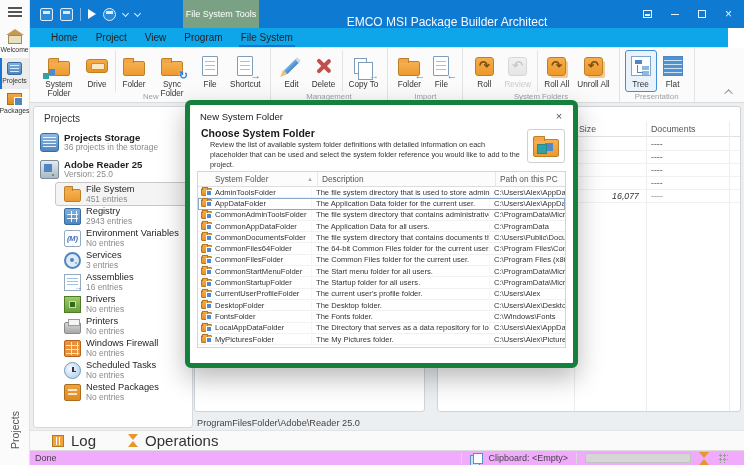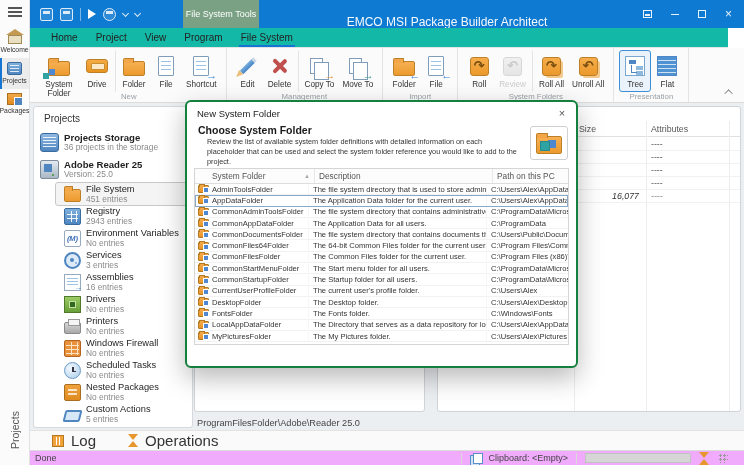--- a/index.html
+++ b/index.html
@@ -36,21 +36,21 @@
   .chev-dn { width:5px; height:5px; border-left:1px solid #dcebfa; border-bottom:1px solid #dcebfa; transform:rotate(-45deg); display:inline-block; margin-top:-2px; }
   .ctxtab { position:absolute; left:153px; top:0; width:76px; height:28px; background:#7aa184; display:flex; align-items:center; justify-content:center; font-size:9px; color:#fff; }
   .wtitle { position:absolute; left:240px; right:120px; top:0; height:44px; display:flex; align-items:center; justify-content:center; font-size:12px; color:rgba(255,255,255,.96); white-space:nowrap; overflow:hidden; }
   .winbtns { position:absolute; right:2px; top:0; height:28px; display:flex; align-items:center; }
   .winbtn { width:27px; height:28px; display:flex; align-items:center; justify-content:center; color:#eaf3fc; font-size:12px; }
   .wb-box { width:9px; height:8px; border:1px solid #eaf3fc; position:relative; }
   .wb-box::before { content:""; position:absolute; left:1px; right:1px; bottom:1px; height:2px; background:#eaf3fc; }
   .wb-min { width:8px; height:1px; background:#eaf3fc; }
   .wb-max { width:8px; height:8px; border:1px solid #eaf3fc; }
 
-  .tabsrow { position:absolute; top:28px; left:0; right:16px; height:20px; background:#14b8a6; border-bottom:1px solid #e3e3e3; display:flex; padding-left:12px; }
+  .tabsrow { position:absolute; top:28px; left:0; right:16px; height:20px; background:#0ea5e9; border-bottom:1px solid #e3e3e3; display:flex; padding-left:12px; }
   .tab { padding:0 9px; font-size:10px; color:#222; display:flex; align-items:center; position:relative; white-space:nowrap; }
   .tab.active::after { content:""; position:absolute; left:7px; right:7px; bottom:0; height:2px; background:#1574d4; }
 
   
   .ribbon { position:absolute; top:48px; left:0; right:0; height:55px; background:#fbfbfb; border-bottom:1px solid #dcdcdc; display:flex; align-items:stretch; padding-left:2px; }
   .rgroup { position:relative; display:flex; align-items:flex-start; padding:2px 5px 12px; border-right:1px solid #e4e4e4; }
   .glabel { position:absolute; bottom:1px; left:0; right:0; text-align:center; font-size:7.8px; color:#9aa0a6; }
   .rbtn { display:flex; flex-direction:column; align-items:center; max-width:44px; min-width:26px; padding:2px 3px 1px; border:1px solid transparent; border-radius:3px; font-size:8.2px; color:#333; text-align:center; line-height:1.08; white-space:normal; }
   .rbtn.sel { background:#eaf3fc; border-color:#3f8fd6; }
   .rbtn.dis { opacity:.5; filter:grayscale(1); color:#9a9a9a; }
@@ -174,21 +174,21 @@
   .st-left { margin-left:5px; }
   .st-right { margin-left:auto; display:flex; align-items:center; gap:8px; padding-right:16px; }
   .st-clip { width:10px; height:11px; position:relative; }
   .st-clip::before { content:""; position:absolute; left:0; top:2px; width:8px; height:9px; border:1px solid #5b8fc9; background:#cfe1f5; }
   .st-clip::after { content:""; position:absolute; left:3px; top:0; width:8px; height:9px; border:1px solid #5b8fc9; background:#fff; }
   .pbar { width:106px; height:10px; background:#d6d6d6; border:1px solid #c2c2c2; }
   .grip { width:9px; height:9px; background:radial-gradient(circle at 1.5px 1.5px, #9a9a9a 1px, transparent 1.2px); background-size:4px 4px; margin-left:2px; }
   .st-sep { width:1px; height:11px; background:#d9d9d9; }
 
   
-  .dialog { position:absolute; left:185px; top:100px; width:393px; height:268px; background:#fff; border:2px solid #15803d; border-radius:6px; box-shadow:0 10px 26px rgba(0,0,0,.28); z-index:20; }
+  .dialog { position:absolute; left:185px; top:100px; width:393px; height:268px; background:#fff; border:5px solid #15803d; border-radius:6px; box-shadow:0 10px 26px rgba(0,0,0,.28); z-index:20; }
   .dlg-title { height:22px; display:flex; align-items:center; padding-left:10px; font-size:9.5px; color:#222; }
   .dlg-close { position:absolute; right:4px; top:2px; width:20px; height:18px; display:flex; align-items:center; justify-content:center; color:#555; font-size:11px; }
   .dlg-head { position:absolute; top:22px; left:0; right:0; height:44px; }
   .dlg-heading { position:absolute; left:11px; top:0; font-size:10.5px; font-weight:700; color:#1a1a1a; }
   .dlg-desc { position:absolute; left:20px; top:13px; width:312px; font-size:7.3px; color:#333; line-height:1.35; }
   .wiz-box { position:absolute; right:8px; top:2px; width:38px; height:34px; border:1px solid #d0d0d0; border-radius:3px; background:#fff; display:flex; align-items:center; justify-content:center; }
   .wiz-icon { width:26px; height:18px; background:linear-gradient(#f7b053,#ec9a2e); border:1px solid #bd8026; border-radius:2px; position:relative; margin-top:4px; }
   .wiz-icon::before { content:""; position:absolute; top:-4px; left:-1px; width:10px; height:4px; background:#f2a648; border:1px solid #bd8026; border-bottom:0; border-radius:2px 1px 0 0; }
   .wiz-icon::after { content:""; position:absolute; left:3px; top:4px; width:8px; height:8px; background:#2fa3a3; box-shadow:7px -2px 0 -1px #4f87d0; border:1px solid rgba(0,0,0,.15); }
 
@@ -315,20 +315,27 @@
           </div>
 
           <div class="rbtn sep">
             <span class="ricon rx-folder">
               <i class="p a"></i>
               <i class="p b"></i>
             </span>
             <span>Folder</span>
           </div>
 
+          <div class="rbtn">
+            <span class="ricon rx-sync-folder">
+              <i class="p a"></i>
+              <i class="p b"></i>
+            </span>
+            <span>Sync Folder</span>
+          </div>
 
           <div class="rbtn">
             <span class="ricon rx-file">
               <i class="p a"></i>
               <i class="p b"></i>
             </span>
             <span>File</span>
           </div>
 
           <div class="rbtn">
@@ -360,27 +367,20 @@
           </div>
 
           <div class="rbtn sep">
             <span class="ricon rx-copy-to">
               <i class="p a"></i>
               <i class="p b"></i>
             </span>
             <span>Copy To</span>
           </div>
 
-          <div class="rbtn">
-            <span class="ricon rx-move-to">
-              <i class="p a"></i>
-              <i class="p b"></i>
-            </span>
-            <span>Move To</span>
-          </div>
         </div>
       <div class="rgroup">
 
         <div class="glabel">Import</div>
 
           <div class="rbtn">
             <span class="ricon rx-import-folder">
               <i class="p a"></i>
               <i class="p b"></i>
             </span>
@@ -551,36 +551,29 @@
             </div>
 
             <div class="titem">
               <span class="tic ic-nested"></span>
               <span class="ttxt">
                 <b class="tname">Nested Packages</b>
                 <span class="tcount">No entries</span>
               </span>
             </div>
 
-            <div class="titem">
-              <span class="tic ic-custom"></span>
-              <span class="ttxt">
-                <b class="tname">Custom Actions</b>
-                <span class="tcount">5 entries</span>
-              </span>
-            </div>
           </div>
       </div>
 
       <div class="fileview">
         <div class="fv-left"></div>
         <div class="fv-right">
           <div class="fv-head">
             <span class="fv-size-h">Size</span>
-            <span class="fv-attr-h">Attributes</span>
+            <span class="fv-attr-h">Documents</span>
           </div>
           <i class="fv-v" style="left:136px;"></i>
             <i class="fv-v" style="left:208px;"></i>
             <i class="fv-v" style="left:291px;"></i>
           <div>
 
               <div class="fv-row" style="top: calc(31px + var(--i,0)*13px); --i: 0;">
                 <span class="size"></span>
                 <span class="attr">----</span>
               </div>

